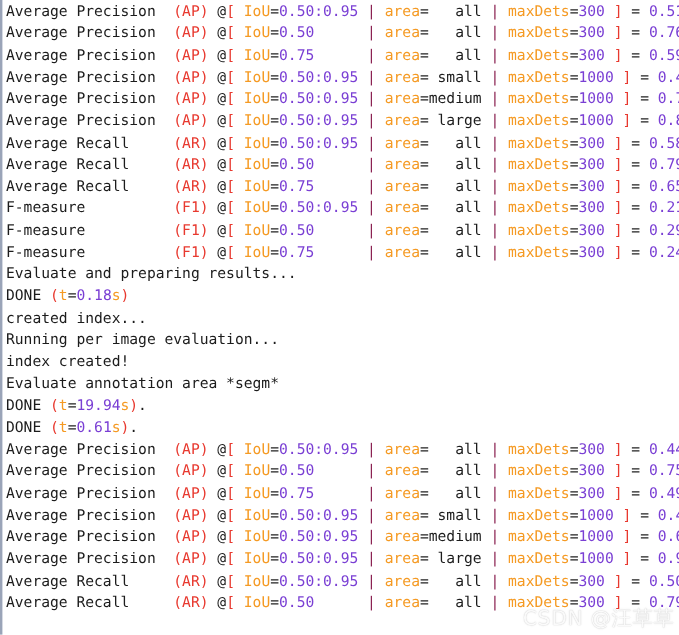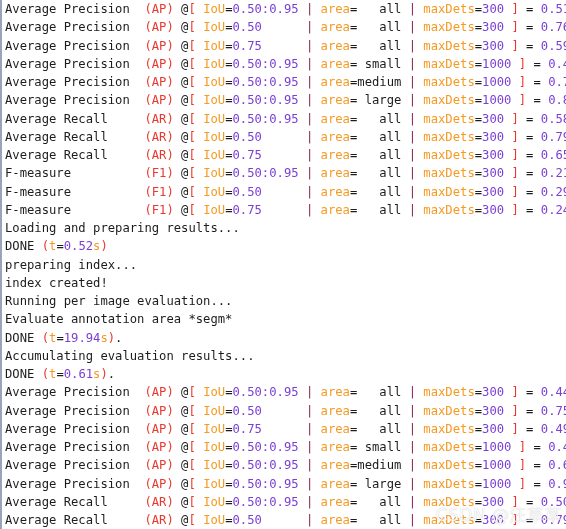--- a/index.html
+++ b/index.html
@@ -61,28 +61,27 @@
       <div class="line"><span class="c-plain">Average Precision  </span><span class="c-red">(AP)</span><span class="c-plain"> @</span><span class="c-red">[</span><span class="c-plain"> </span><span class="c-orange">IoU</span><span class="c-plain">=</span><span class="c-purple">0.75     </span><span class="c-plain"> </span><span class="c-pipe">|</span><span class="c-plain"> </span><span class="c-orange">area</span><span class="c-plain">=</span><span class="c-plain">   all</span><span class="c-plain"> </span><span class="c-pipe">|</span><span class="c-plain"> </span><span class="c-orange">maxDets</span><span class="c-plain">=</span><span class="c-purple">300</span><span class="c-plain"> </span><span class="c-red">]</span><span class="c-plain"> = </span><span class="c-purple">0.594</span></div>
       <div class="line"><span class="c-plain">Average Precision  </span><span class="c-red">(AP)</span><span class="c-plain"> @</span><span class="c-red">[</span><span class="c-plain"> </span><span class="c-orange">IoU</span><span class="c-plain">=</span><span class="c-purple">0.50:0.95</span><span class="c-plain"> </span><span class="c-pipe">|</span><span class="c-plain"> </span><span class="c-orange">area</span><span class="c-plain">=</span><span class="c-plain"> small</span><span class="c-plain"> </span><span class="c-pipe">|</span><span class="c-plain"> </span><span class="c-orange">maxDets</span><span class="c-plain">=</span><span class="c-purple">1000</span><span class="c-plain"> </span><span class="c-red">]</span><span class="c-plain"> = </span><span class="c-purple">0.497</span></div>
       <div class="line"><span class="c-plain">Average Precision  </span><span class="c-red">(AP)</span><span class="c-plain"> @</span><span class="c-red">[</span><span class="c-plain"> </span><span class="c-orange">IoU</span><span class="c-plain">=</span><span class="c-purple">0.50:0.95</span><span class="c-plain"> </span><span class="c-pipe">|</span><span class="c-plain"> </span><span class="c-orange">area</span><span class="c-plain">=</span><span class="c-plain">medium</span><span class="c-plain"> </span><span class="c-pipe">|</span><span class="c-plain"> </span><span class="c-orange">maxDets</span><span class="c-plain">=</span><span class="c-purple">1000</span><span class="c-plain"> </span><span class="c-red">]</span><span class="c-plain"> = </span><span class="c-purple">0.701</span></div>
       <div class="line"><span class="c-plain">Average Precision  </span><span class="c-red">(AP)</span><span class="c-plain"> @</span><span class="c-red">[</span><span class="c-plain"> </span><span class="c-orange">IoU</span><span class="c-plain">=</span><span class="c-purple">0.50:0.95</span><span class="c-plain"> </span><span class="c-pipe">|</span><span class="c-plain"> </span><span class="c-orange">area</span><span class="c-plain">=</span><span class="c-plain"> large</span><span class="c-plain"> </span><span class="c-pipe">|</span><span class="c-plain"> </span><span class="c-orange">maxDets</span><span class="c-plain">=</span><span class="c-purple">1000</span><span class="c-plain"> </span><span class="c-red">]</span><span class="c-plain"> = </span><span class="c-purple">0.883</span></div>
       <div class="line"><span class="c-plain">Average Recall     </span><span class="c-red">(AR)</span><span class="c-plain"> @</span><span class="c-red">[</span><span class="c-plain"> </span><span class="c-orange">IoU</span><span class="c-plain">=</span><span class="c-purple">0.50:0.95</span><span class="c-plain"> </span><span class="c-pipe">|</span><span class="c-plain"> </span><span class="c-orange">area</span><span class="c-plain">=</span><span class="c-plain">   all</span><span class="c-plain"> </span><span class="c-pipe">|</span><span class="c-plain"> </span><span class="c-orange">maxDets</span><span class="c-plain">=</span><span class="c-purple">300</span><span class="c-plain"> </span><span class="c-red">]</span><span class="c-plain"> = </span><span class="c-purple">0.580</span></div>
       <div class="line"><span class="c-plain">Average Recall     </span><span class="c-red">(AR)</span><span class="c-plain"> @</span><span class="c-red">[</span><span class="c-plain"> </span><span class="c-orange">IoU</span><span class="c-plain">=</span><span class="c-purple">0.50     </span><span class="c-plain"> </span><span class="c-pipe">|</span><span class="c-plain"> </span><span class="c-orange">area</span><span class="c-plain">=</span><span class="c-plain">   all</span><span class="c-plain"> </span><span class="c-pipe">|</span><span class="c-plain"> </span><span class="c-orange">maxDets</span><span class="c-plain">=</span><span class="c-purple">300</span><span class="c-plain"> </span><span class="c-red">]</span><span class="c-plain"> = </span><span class="c-purple">0.798</span></div>
       <div class="line"><span class="c-plain">Average Recall     </span><span class="c-red">(AR)</span><span class="c-plain"> @</span><span class="c-red">[</span><span class="c-plain"> </span><span class="c-orange">IoU</span><span class="c-plain">=</span><span class="c-purple">0.75     </span><span class="c-plain"> </span><span class="c-pipe">|</span><span class="c-plain"> </span><span class="c-orange">area</span><span class="c-plain">=</span><span class="c-plain">   all</span><span class="c-plain"> </span><span class="c-pipe">|</span><span class="c-plain"> </span><span class="c-orange">maxDets</span><span class="c-plain">=</span><span class="c-purple">300</span><span class="c-plain"> </span><span class="c-red">]</span><span class="c-plain"> = </span><span class="c-purple">0.659</span></div>
       <div class="line"><span class="c-plain">F-measure          </span><span class="c-red">(F1)</span><span class="c-plain"> @</span><span class="c-red">[</span><span class="c-plain"> </span><span class="c-orange">IoU</span><span class="c-plain">=</span><span class="c-purple">0.50:0.95</span><span class="c-plain"> </span><span class="c-pipe">|</span><span class="c-plain"> </span><span class="c-orange">area</span><span class="c-plain">=</span><span class="c-plain">   all</span><span class="c-plain"> </span><span class="c-pipe">|</span><span class="c-plain"> </span><span class="c-orange">maxDets</span><span class="c-plain">=</span><span class="c-purple">300</span><span class="c-plain"> </span><span class="c-red">]</span><span class="c-plain"> = </span><span class="c-purple">0.213</span></div>
       <div class="line"><span class="c-plain">F-measure          </span><span class="c-red">(F1)</span><span class="c-plain"> @</span><span class="c-red">[</span><span class="c-plain"> </span><span class="c-orange">IoU</span><span class="c-plain">=</span><span class="c-purple">0.50     </span><span class="c-plain"> </span><span class="c-pipe">|</span><span class="c-plain"> </span><span class="c-orange">area</span><span class="c-plain">=</span><span class="c-plain">   all</span><span class="c-plain"> </span><span class="c-pipe">|</span><span class="c-plain"> </span><span class="c-orange">maxDets</span><span class="c-plain">=</span><span class="c-purple">300</span><span class="c-plain"> </span><span class="c-red">]</span><span class="c-plain"> = </span><span class="c-purple">0.294</span></div>
       <div class="line"><span class="c-plain">F-measure          </span><span class="c-red">(F1)</span><span class="c-plain"> @</span><span class="c-red">[</span><span class="c-plain"> </span><span class="c-orange">IoU</span><span class="c-plain">=</span><span class="c-purple">0.75     </span><span class="c-plain"> </span><span class="c-pipe">|</span><span class="c-plain"> </span><span class="c-orange">area</span><span class="c-plain">=</span><span class="c-plain">   all</span><span class="c-plain"> </span><span class="c-pipe">|</span><span class="c-plain"> </span><span class="c-orange">maxDets</span><span class="c-plain">=</span><span class="c-purple">300</span><span class="c-plain"> </span><span class="c-red">]</span><span class="c-plain"> = </span><span class="c-purple">0.243</span></div>
-      <div class="line"><span class="c-plain">Loading and preparing results...</span></div>
-      <div class="line"><span class="c-plain">DONE </span><span class="c-red">(</span><span class="c-orange">t</span><span class="c-plain">=</span><span class="c-purple">0.52</span><span class="c-orange">s</span><span class="c-red">)</span></div>
-      <div class="line"><span class="c-plain">preparing index...</span></div>
+      <div class="line"><span class="c-plain">Evaluate and preparing results...</span></div>
+      <div class="line"><span class="c-plain">DONE </span><span class="c-red">(</span><span class="c-orange">t</span><span class="c-plain">=</span><span class="c-purple">0.18</span><span class="c-orange">s</span><span class="c-red">)</span></div>
+      <div class="line"><span class="c-plain">created index...</span></div>
+      <div class="line"><span class="c-plain">Running per image evaluation...</span></div>
       <div class="line"><span class="c-plain">index created!</span></div>
-      <div class="line"><span class="c-plain">Running per image evaluation...</span></div>
       <div class="line"><span class="c-plain">Evaluate annotation area *segm*</span></div>
       <div class="line"><span class="c-plain">DONE </span><span class="c-red">(</span><span class="c-orange">t</span><span class="c-plain">=</span><span class="c-purple">19.94</span><span class="c-orange">s</span><span class="c-red">)</span><span class="c-plain">.</span></div>
-      <div class="line"><span class="c-plain">Accumulating evaluation results...</span></div>
       <div class="line"><span class="c-plain">DONE </span><span class="c-red">(</span><span class="c-orange">t</span><span class="c-plain">=</span><span class="c-purple">0.61</span><span class="c-orange">s</span><span class="c-red">)</span><span class="c-plain">.</span></div>
       <div class="line"><span class="c-plain">Average Precision  </span><span class="c-red">(AP)</span><span class="c-plain"> @</span><span class="c-red">[</span><span class="c-plain"> </span><span class="c-orange">IoU</span><span class="c-plain">=</span><span class="c-purple">0.50:0.95</span><span class="c-plain"> </span><span class="c-pipe">|</span><span class="c-plain"> </span><span class="c-orange">area</span><span class="c-plain">=</span><span class="c-plain">   all</span><span class="c-plain"> </span><span class="c-pipe">|</span><span class="c-plain"> </span><span class="c-orange">maxDets</span><span class="c-plain">=</span><span class="c-purple">300</span><span class="c-plain"> </span><span class="c-red">]</span><span class="c-plain"> = </span><span class="c-purple">0.441</span></div>
       <div class="line"><span class="c-plain">Average Precision  </span><span class="c-red">(AP)</span><span class="c-plain"> @</span><span class="c-red">[</span><span class="c-plain"> </span><span class="c-orange">IoU</span><span class="c-plain">=</span><span class="c-purple">0.50     </span><span class="c-plain"> </span><span class="c-pipe">|</span><span class="c-plain"> </span><span class="c-orange">area</span><span class="c-plain">=</span><span class="c-plain">   all</span><span class="c-plain"> </span><span class="c-pipe">|</span><span class="c-plain"> </span><span class="c-orange">maxDets</span><span class="c-plain">=</span><span class="c-purple">300</span><span class="c-plain"> </span><span class="c-red">]</span><span class="c-plain"> = </span><span class="c-purple">0.753</span></div>
       <div class="line"><span class="c-plain">Average Precision  </span><span class="c-red">(AP)</span><span class="c-plain"> @</span><span class="c-red">[</span><span class="c-plain"> </span><span class="c-orange">IoU</span><span class="c-plain">=</span><span class="c-purple">0.75     </span><span class="c-plain"> </span><span class="c-pipe">|</span><span class="c-plain"> </span><span class="c-orange">area</span><span class="c-plain">=</span><span class="c-plain">   all</span><span class="c-plain"> </span><span class="c-pipe">|</span><span class="c-plain"> </span><span class="c-orange">maxDets</span><span class="c-plain">=</span><span class="c-purple">300</span><span class="c-plain"> </span><span class="c-red">]</span><span class="c-plain"> = </span><span class="c-purple">0.490</span></div>
       <div class="line"><span class="c-plain">Average Precision  </span><span class="c-red">(AP)</span><span class="c-plain"> @</span><span class="c-red">[</span><span class="c-plain"> </span><span class="c-orange">IoU</span><span class="c-plain">=</span><span class="c-purple">0.50:0.95</span><span class="c-plain"> </span><span class="c-pipe">|</span><span class="c-plain"> </span><span class="c-orange">area</span><span class="c-plain">=</span><span class="c-plain"> small</span><span class="c-plain"> </span><span class="c-pipe">|</span><span class="c-plain"> </span><span class="c-orange">maxDets</span><span class="c-plain">=</span><span class="c-purple">1000</span><span class="c-plain"> </span><span class="c-red">]</span><span class="c-plain"> = </span><span class="c-purple">0.416</span></div>
       <div class="line"><span class="c-plain">Average Precision  </span><span class="c-red">(AP)</span><span class="c-plain"> @</span><span class="c-red">[</span><span class="c-plain"> </span><span class="c-orange">IoU</span><span class="c-plain">=</span><span class="c-purple">0.50:0.95</span><span class="c-plain"> </span><span class="c-pipe">|</span><span class="c-plain"> </span><span class="c-orange">area</span><span class="c-plain">=</span><span class="c-plain">medium</span><span class="c-plain"> </span><span class="c-pipe">|</span><span class="c-plain"> </span><span class="c-orange">maxDets</span><span class="c-plain">=</span><span class="c-purple">1000</span><span class="c-plain"> </span><span class="c-red">]</span><span class="c-plain"> = </span><span class="c-purple">0.695</span></div>
       <div class="line"><span class="c-plain">Average Precision  </span><span class="c-red">(AP)</span><span class="c-plain"> @</span><span class="c-red">[</span><span class="c-plain"> </span><span class="c-orange">IoU</span><span class="c-plain">=</span><span class="c-purple">0.50:0.95</span><span class="c-plain"> </span><span class="c-pipe">|</span><span class="c-plain"> </span><span class="c-orange">area</span><span class="c-plain">=</span><span class="c-plain"> large</span><span class="c-plain"> </span><span class="c-pipe">|</span><span class="c-plain"> </span><span class="c-orange">maxDets</span><span class="c-plain">=</span><span class="c-purple">1000</span><span class="c-plain"> </span><span class="c-red">]</span><span class="c-plain"> = </span><span class="c-purple">0.900</span></div>
       <div class="line"><span class="c-plain">Average Recall     </span><span class="c-red">(AR)</span><span class="c-plain"> @</span><span class="c-red">[</span><span class="c-plain"> </span><span class="c-orange">IoU</span><span class="c-plain">=</span><span class="c-purple">0.50:0.95</span><span class="c-plain"> </span><span class="c-pipe">|</span><span class="c-plain"> </span><span class="c-orange">area</span><span class="c-plain">=</span><span class="c-plain">   all</span><span class="c-plain"> </span><span class="c-pipe">|</span><span class="c-plain"> </span><span class="c-orange">maxDets</span><span class="c-plain">=</span><span class="c-purple">300</span><span class="c-plain"> </span><span class="c-red">]</span><span class="c-plain"> = </span><span class="c-purple">0.509</span></div>
       <div class="line"><span class="c-plain">Average Recall     </span><span class="c-red">(AR)</span><span class="c-plain"> @</span><span class="c-red">[</span><span class="c-plain"> </span><span class="c-orange">IoU</span><span class="c-plain">=</span><span class="c-purple">0.50     </span><span class="c-plain"> </span><span class="c-pipe">|</span><span class="c-plain"> </span><span class="c-orange">area</span><span class="c-plain">=</span><span class="c-plain">   all</span><span class="c-plain"> </span><span class="c-pipe">|</span><span class="c-plain"> </span><span class="c-orange">maxDets</span><span class="c-plain">=</span><span class="c-purple">300</span><span class="c-plain"> </span><span class="c-red">]</span><span class="c-plain"> = </span><span class="c-purple">0.792</span></div>
     </div>

